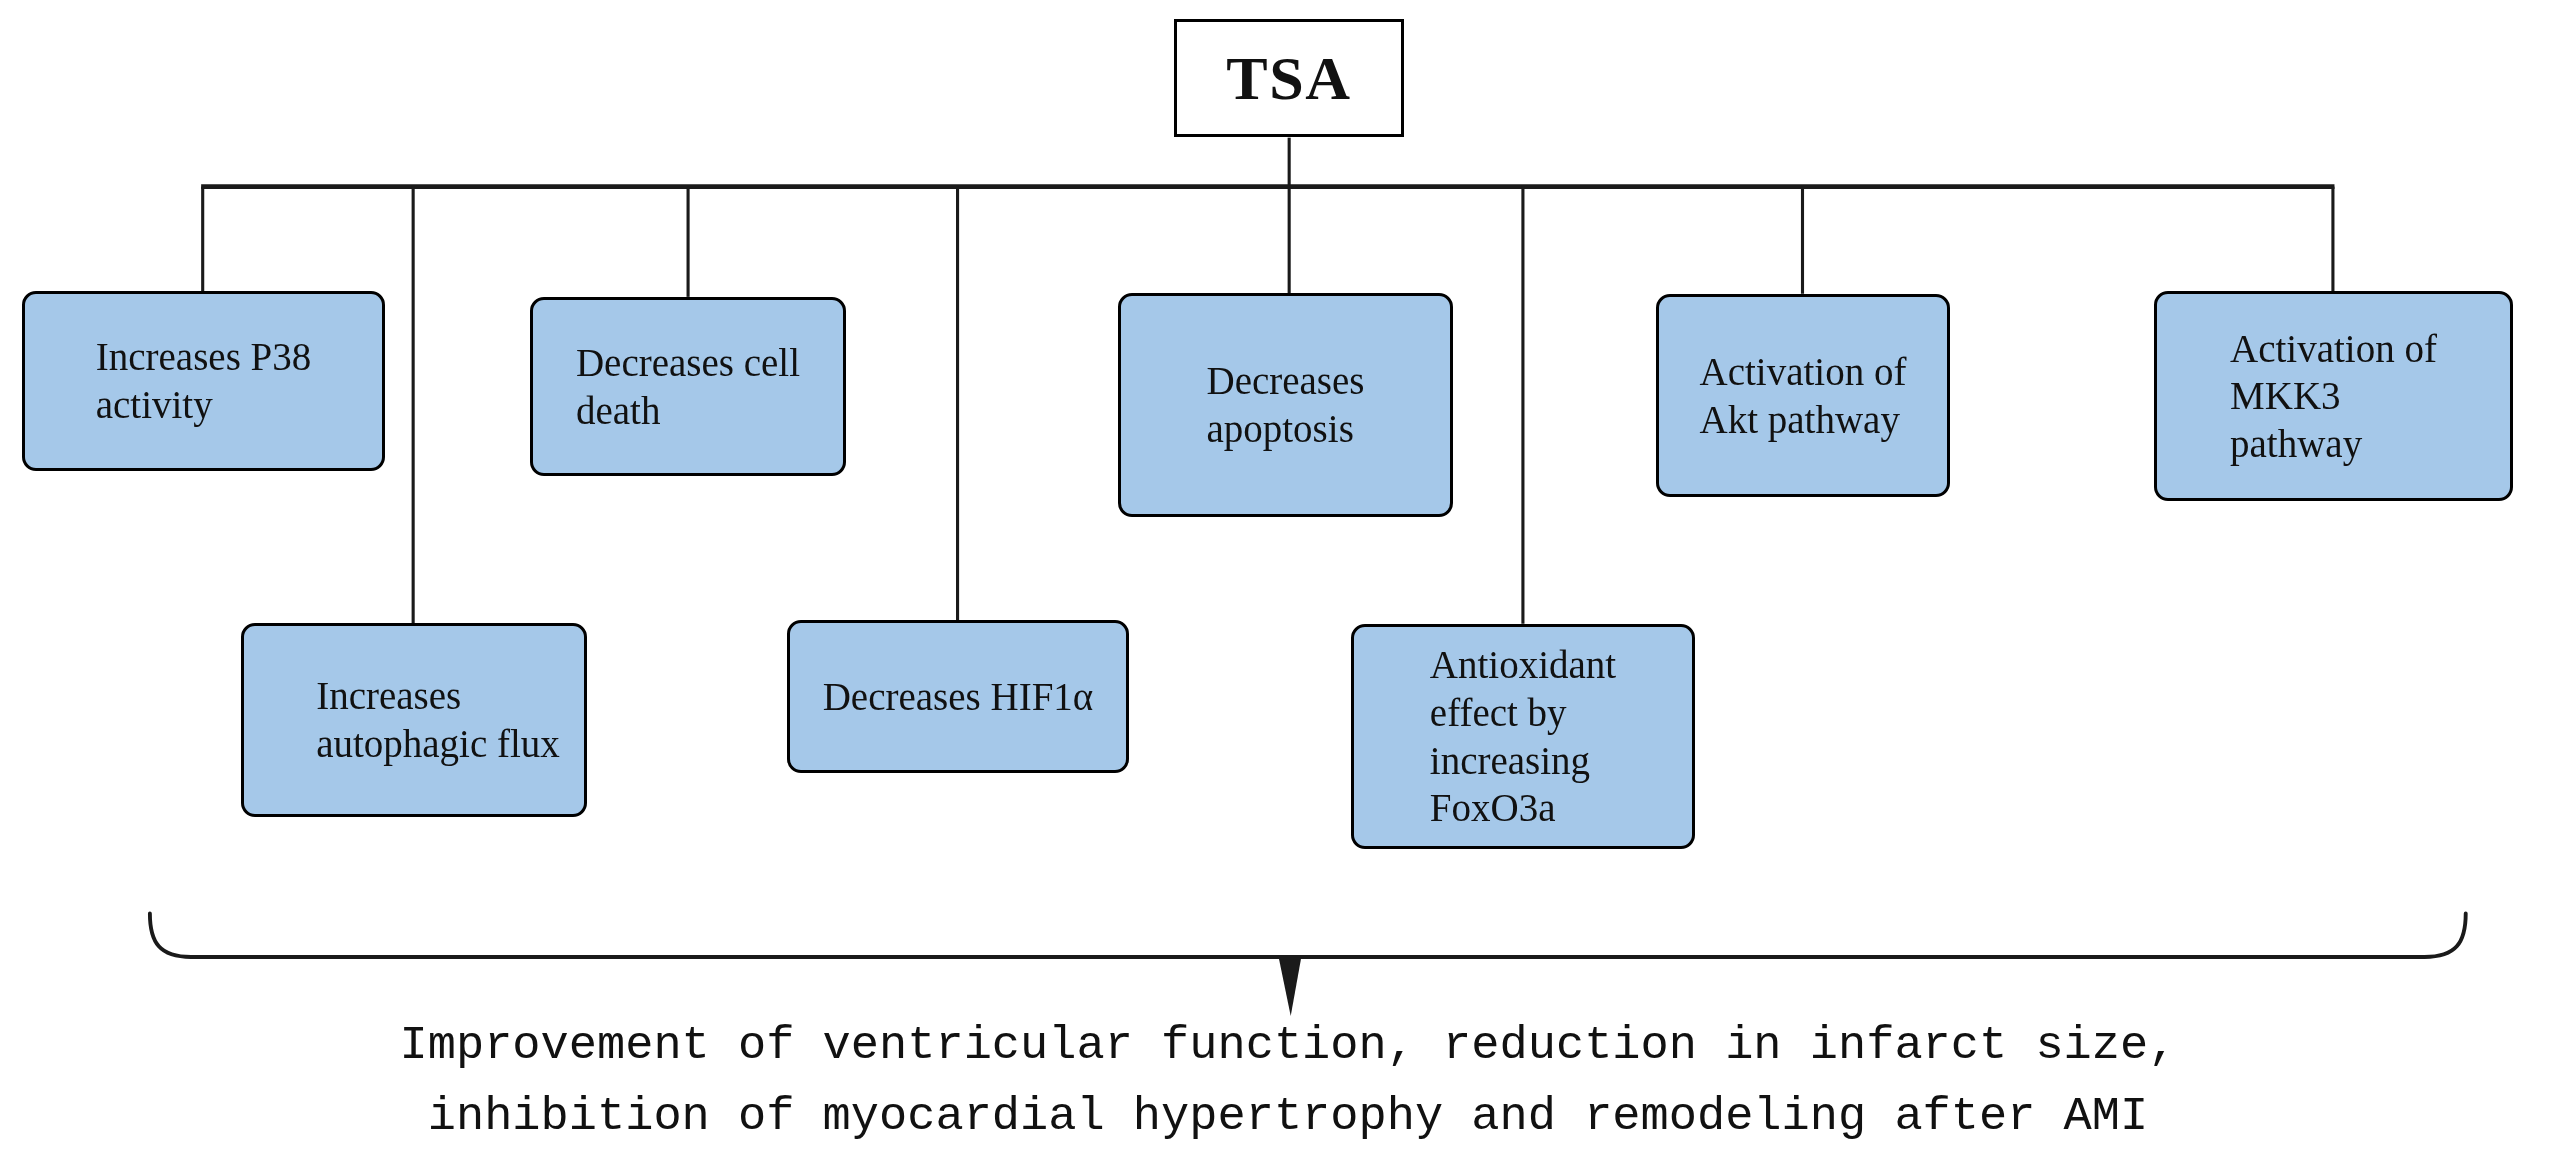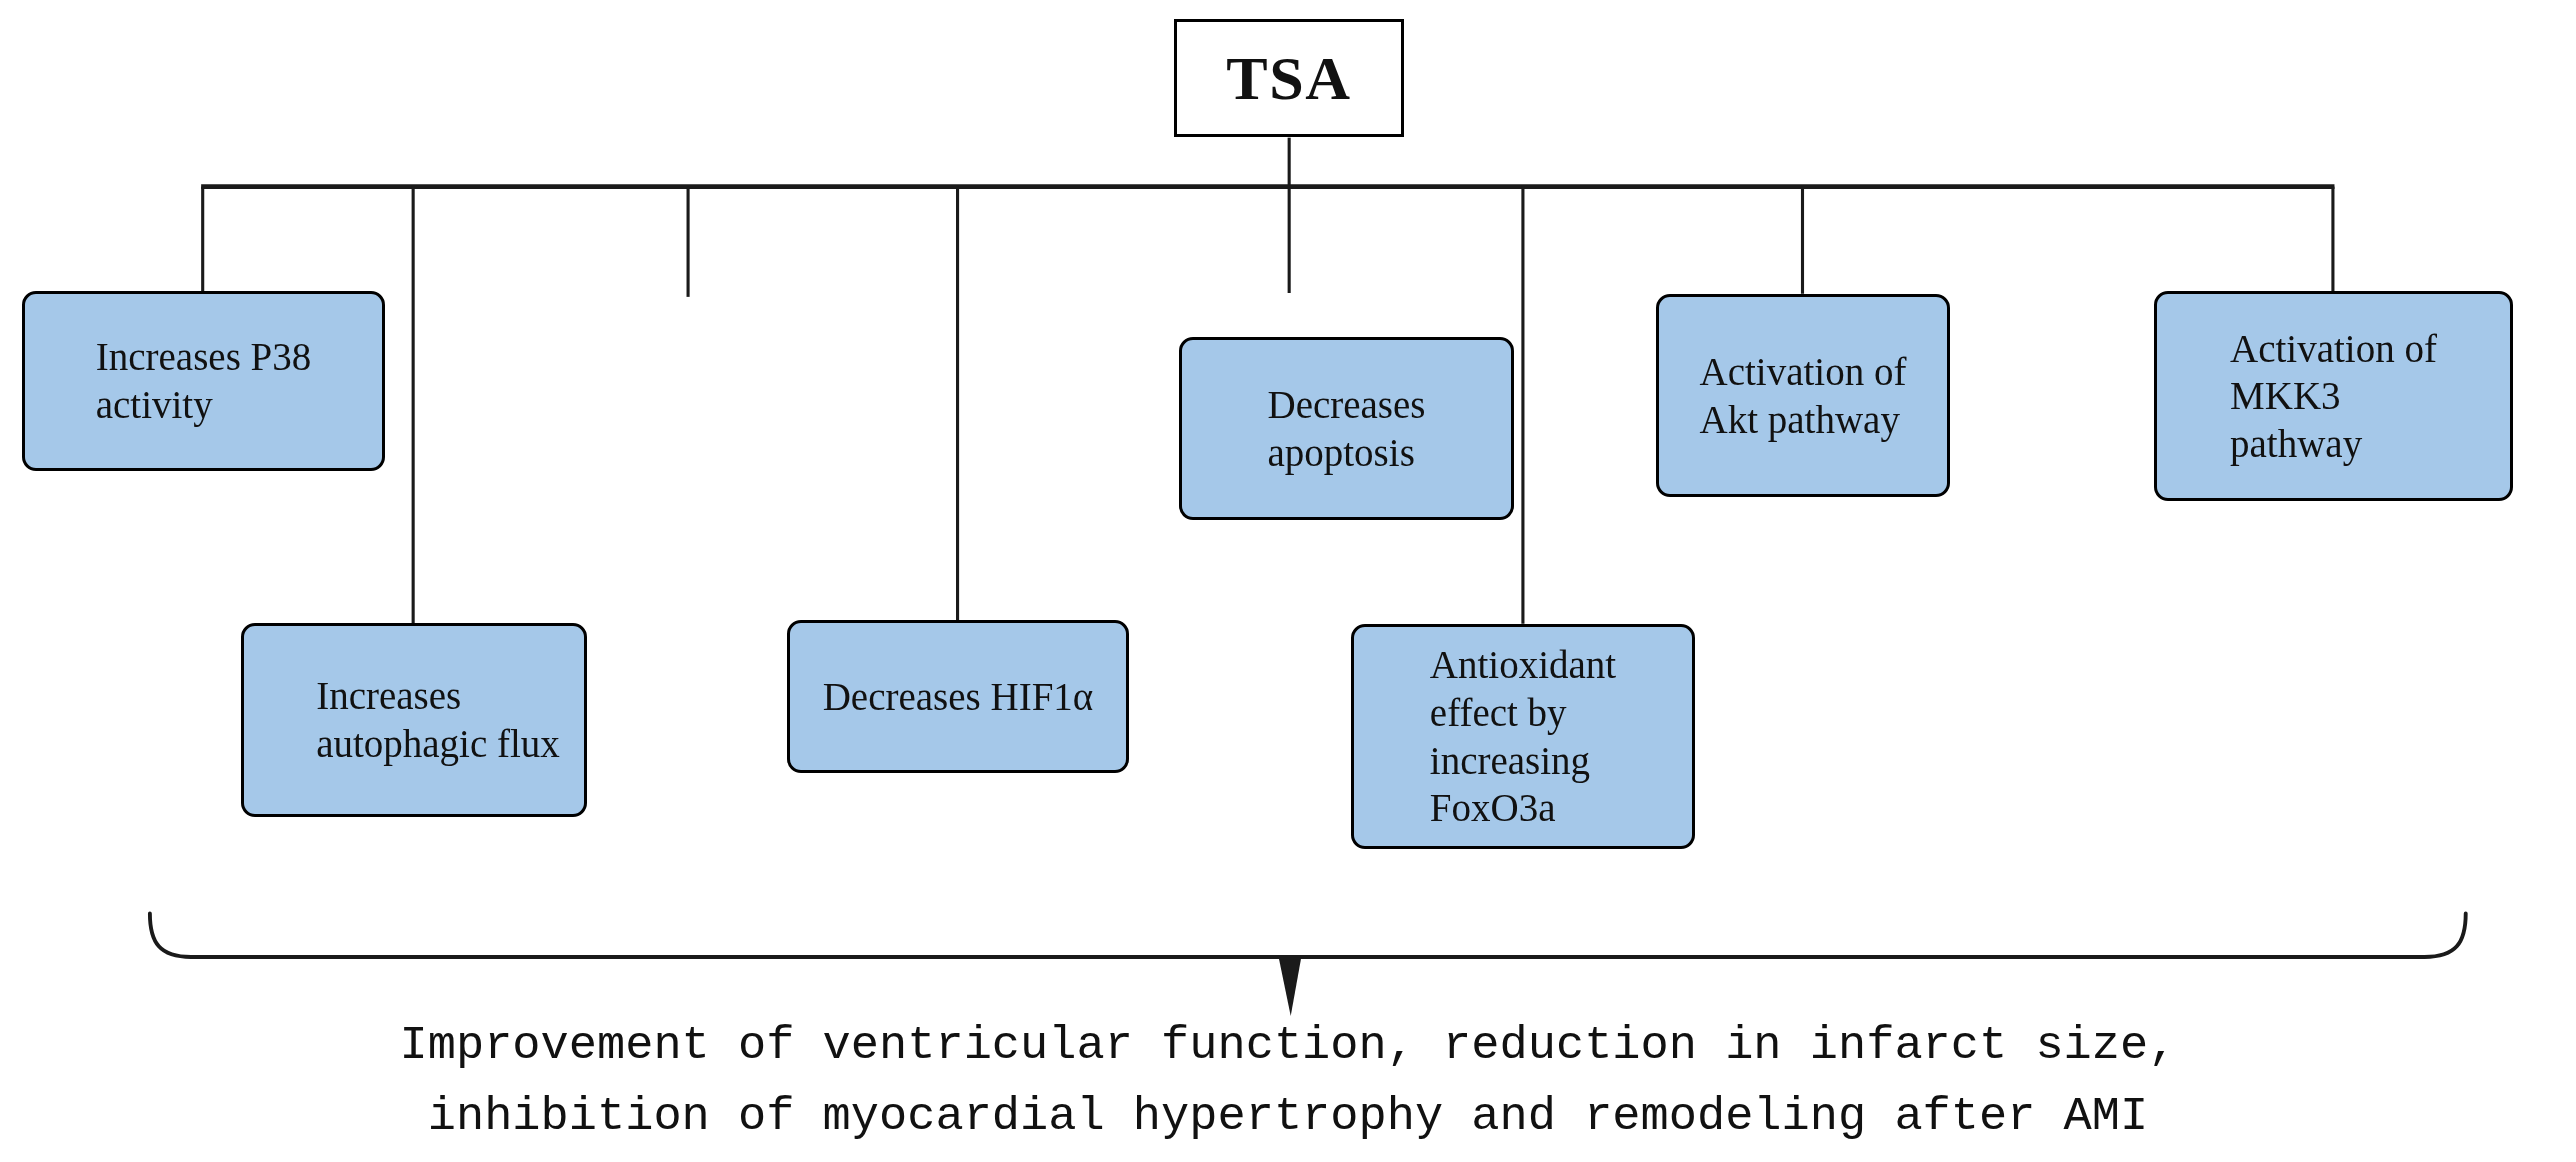--- a/index.html
+++ b/index.html
@@ -43,21 +43,21 @@
     border: 3.9px solid var(--box-border, #000000);
     border-radius: 0;
     font-weight: bold;
     font-size: 62px;
     letter-spacing: 1.6px;
     left: 1174px; top: 19.4px; width: 230px; height: 118px;
   }
   
   .b-p38            { left: 22px;   top: 291px; width: 363px; height: 180px; }
   .b-cell-death     { left: 530px;  top: 297px; width: 316px; height: 179px; }
-  .b-apoptosis      { left: 1179px; top: 293px; width: 335px; height: 183px; margin-top: 44px; }
+  .b-apoptosis      { left: 1118px; top: 293px; width: 335px; height: 224px; }
   .b-akt            { left: 1656px; top: 294px; width: 294px; height: 203px; }
   .b-mkk3           { left: 2154px; top: 291px; width: 359px; height: 210px; }
   
   .b-autophagic     { left: 241px;  top: 623px; width: 346px; height: 194px; padding-left: 48px; }
   .b-hif1a          { left: 787px; top: 620px; width: 342px; height: 153px; }
   .b-foxo3a         { left: 1351px; top: 624px; width: 344px; height: 225px; }
 
   .outcome {
     position: absolute;
     left: 0;
@@ -92,20 +92,22 @@
 
     <path d="M 193 1176 C 193 1214 206 1232 246 1232 L 3122 1232 C 3162 1232 3175 1214 3175 1176" fill="none" stroke="#1a1a1a" stroke-width="5" stroke-linecap="round"></path>
     <polygon points="1646,1230 1676,1230 1662,1308" fill="#1a1a1a"></polygon>
   </svg>
 
   <div class="node root">TSA</div>
 
   <div class="node effect b-p38">Increases P38
 activity</div>
 
+  <div class="node effect b-cell-death">Decreases cell
+death</div>
 
   <div class="node effect b-apoptosis">Decreases
 apoptosis</div>
 
   <div class="node effect b-akt">Activation of
 Akt pathway</div>
 
   <div class="node effect b-mkk3">Activation of
 MKK3
 pathway</div>

